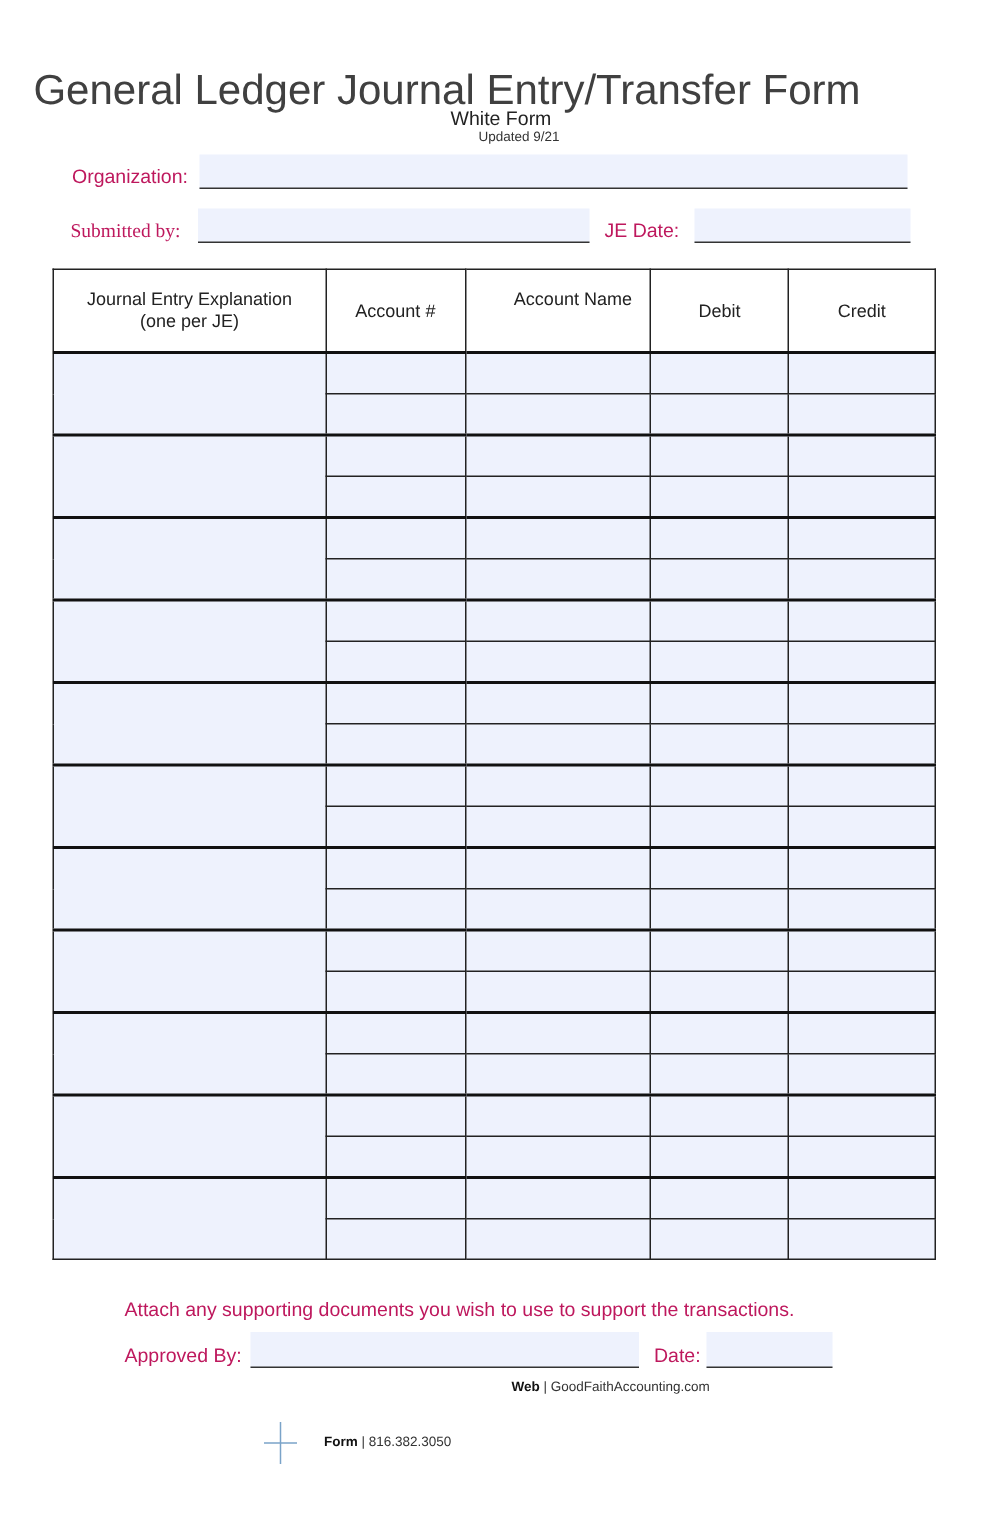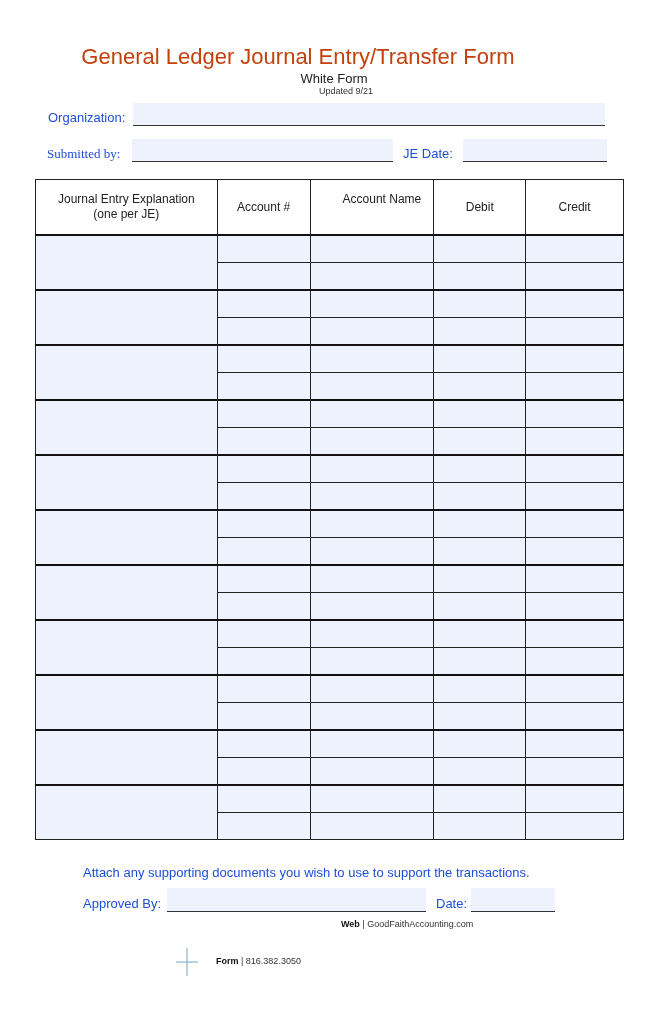--- a/index.html
+++ b/index.html
@@ -1,21 +1,21 @@
 <!DOCTYPE html>
 <html><head>
 <meta charset="utf-8">
 <style>
   html, body { margin:0; padding:0; background:#ffffff; }
   body { width:668px; height:1024px; position:relative; overflow:hidden; font-family:"Liberation Sans", sans-serif; color:#222; }
   .abs { position:absolute; }
-  .title { left:0; width:596px; top:44px; text-align:center; font-size:22px; color:#c2410c; }
+  .title { left:0; width:596px; top:44px; text-align:center; font-size:28px; color:#404040; }
   .subtitle { left:0; width:668px; top:71px; text-align:center; font-size:13px; color:#222; }
   .updated { left:0; width:668px; top:86px; text-align:center; font-size:9px; color:#333;margin-left:12px; }
-  .label { font-size:13px; color:#1d4ed8; }
+  .label { font-size:13px; color:#be185d; }
   .field { background:#eef2fd; border-bottom:1.5px solid #333; box-sizing:border-box; }
   table.ledger { position:absolute; left:35px; top:179px; width:589px; border-collapse:collapse; }
   table.ledger th, table.ledger td { border:1.5px solid #222; padding:0; }
   table.ledger th { background:#fff; font-weight:normal; font-size:12px; height:42px; text-align:center; line-height:15px; }
   table.ledger td { background:#eef2fd; height:26px; }
   table.ledger tr.grp-top td { border-top:2px solid #111; }
   .footer-text { font-size:9px; color:#333; }
   .footer-text b { color:#111; }
 </style>
 </head>

